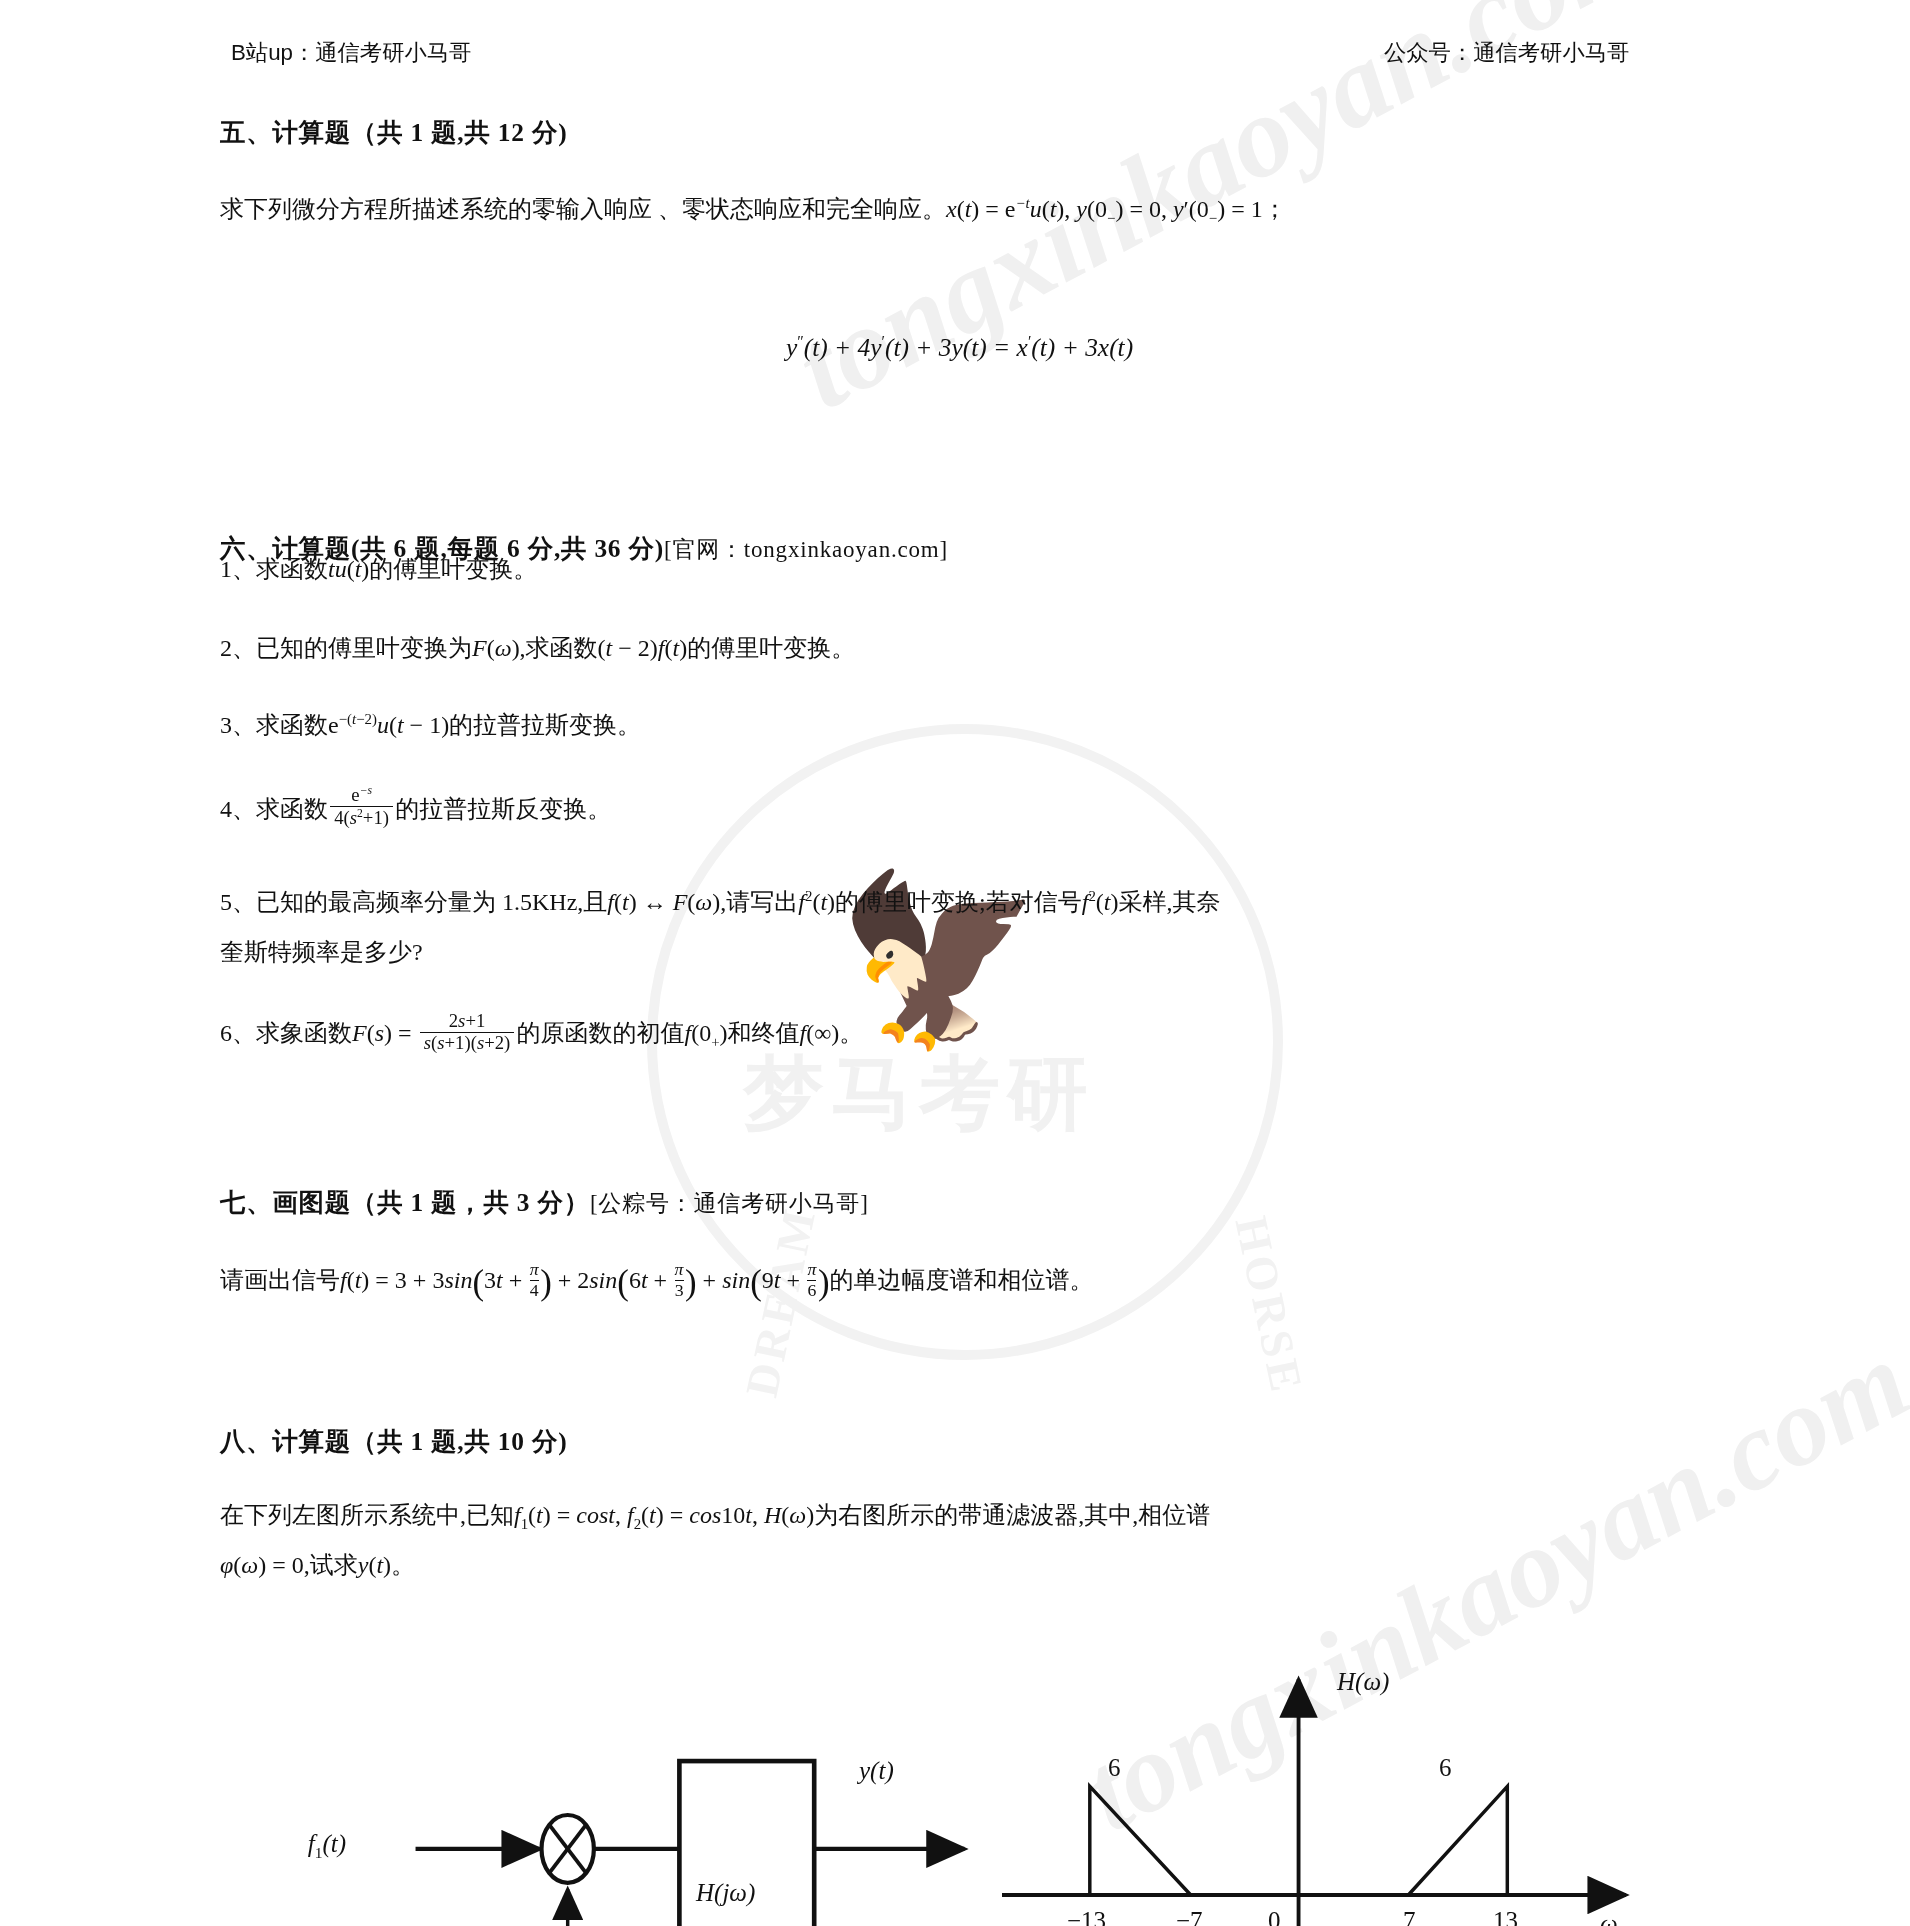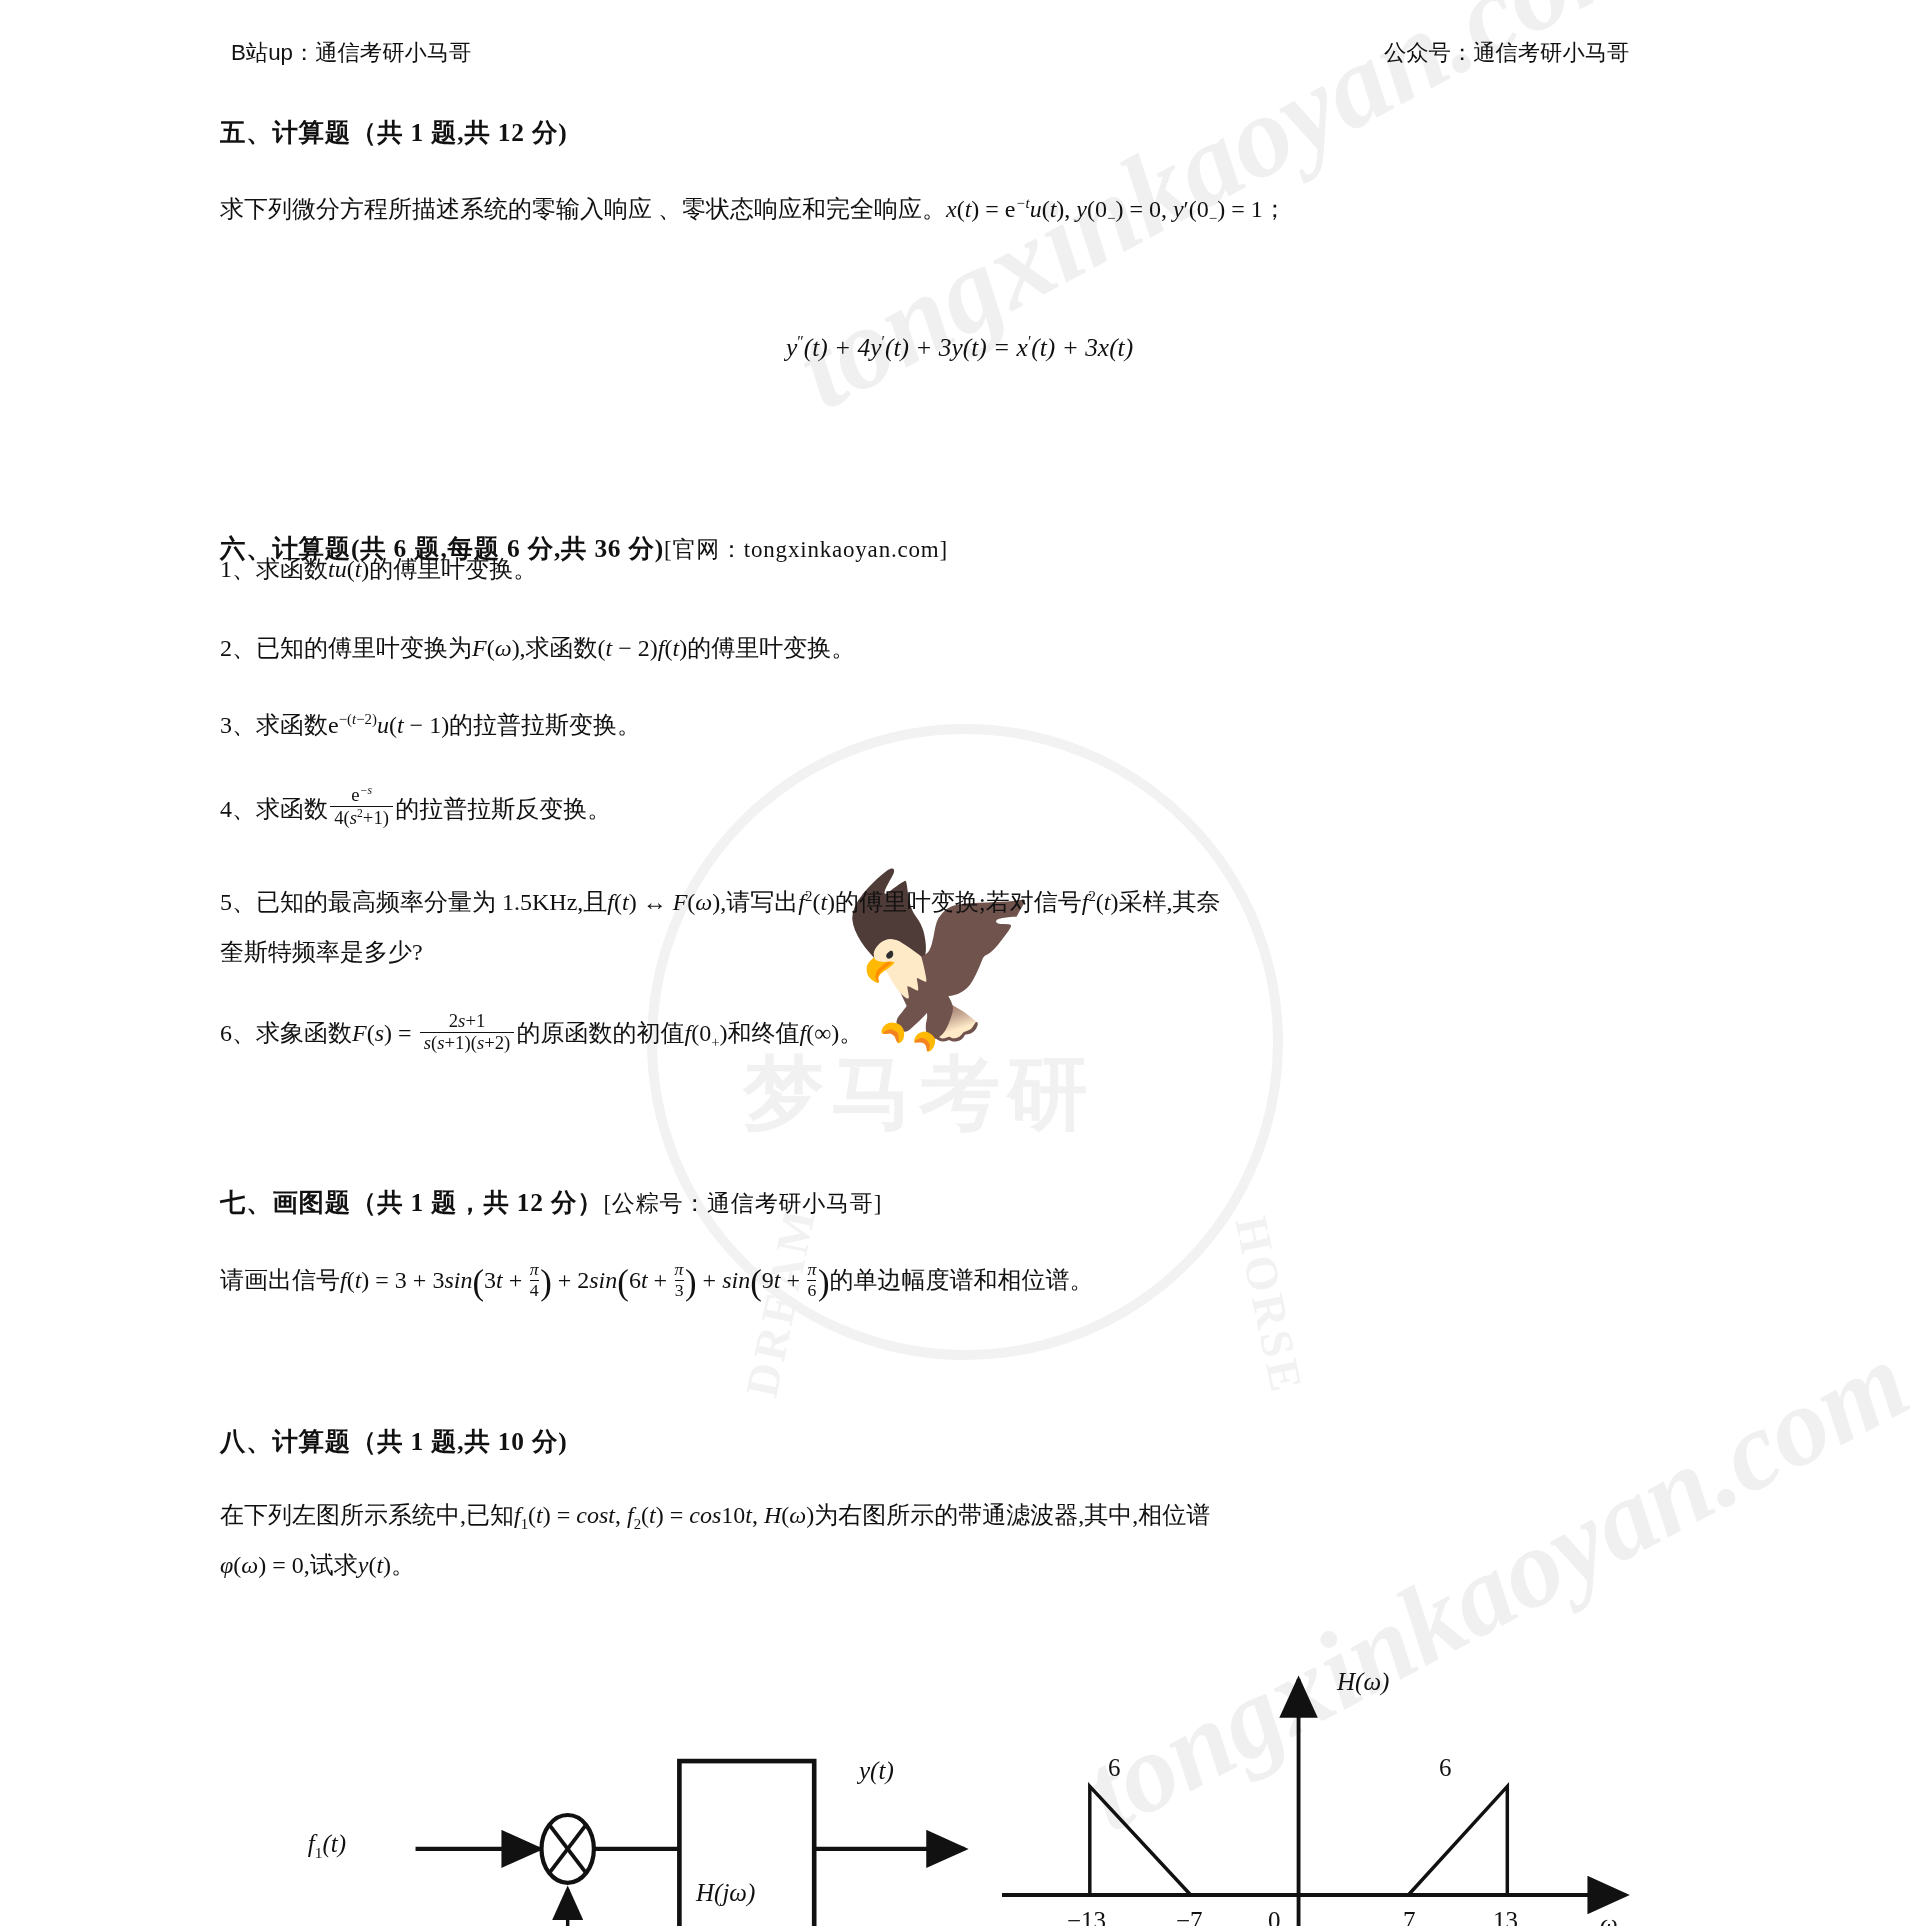--- a/index.html
+++ b/index.html
@@ -220,21 +220,21 @@
     </div>
     <div class="qline" style="left:220px; top:936px;">
       奎斯特频率是多少?
     </div>
 
     <div class="qline" style="left:220px; top:1011px;">
       6、求象函数<i class="v">F</i>(<i class="v">s</i>) = <span class="frac"><span class="num">2<i class="v">s</i>+1</span><span class="den"><i class="v">s</i>(<i class="v">s</i>+1)(<i class="v">s</i>+2)</span></span>的原函数的初值<i class="v">f</i>(0<sub class="s">+</sub>)和终值<i class="v">f</i>(∞)。
     </div>
 
     <div class="sec" style="left:220px; top:1186px;">
-      <span class="tag">七、画图题（共 1 题，共 12 分）</span><span class="note">[公粽号：通信考研小马哥]</span>
+      <span class="tag">七、画图题（共 1 题，共 3 分）</span><span class="note">[公粽号：通信考研小马哥]</span>
     </div>
 
     <div class="qline" style="left:220px; top:1260px;">
       请画出信号<i class="v">f</i>(<i class="v">t</i>) = 3 + 3<i class="v">sin</i><span class="bigpar">(</span>3<i class="v">t</i> + <span class="pfrac"><span class="num"><i class="v">π</i></span><span class="den">4</span></span><span class="bigpar">)</span> + 2<i class="v">sin</i><span class="bigpar">(</span>6<i class="v">t</i> + <span class="pfrac"><span class="num"><i class="v">π</i></span><span class="den">3</span></span><span class="bigpar">)</span> + <i class="v">sin</i><span class="bigpar">(</span>9<i class="v">t</i> + <span class="pfrac"><span class="num"><i class="v">π</i></span><span class="den">6</span></span><span class="bigpar">)</span>的单边幅度谱和相位谱。
     </div>
 
     <div class="sec" style="left:220px; top:1425px;">
       <span class="tag">八、计算题（共 1 题,共 10 分)</span>
     </div>
 

